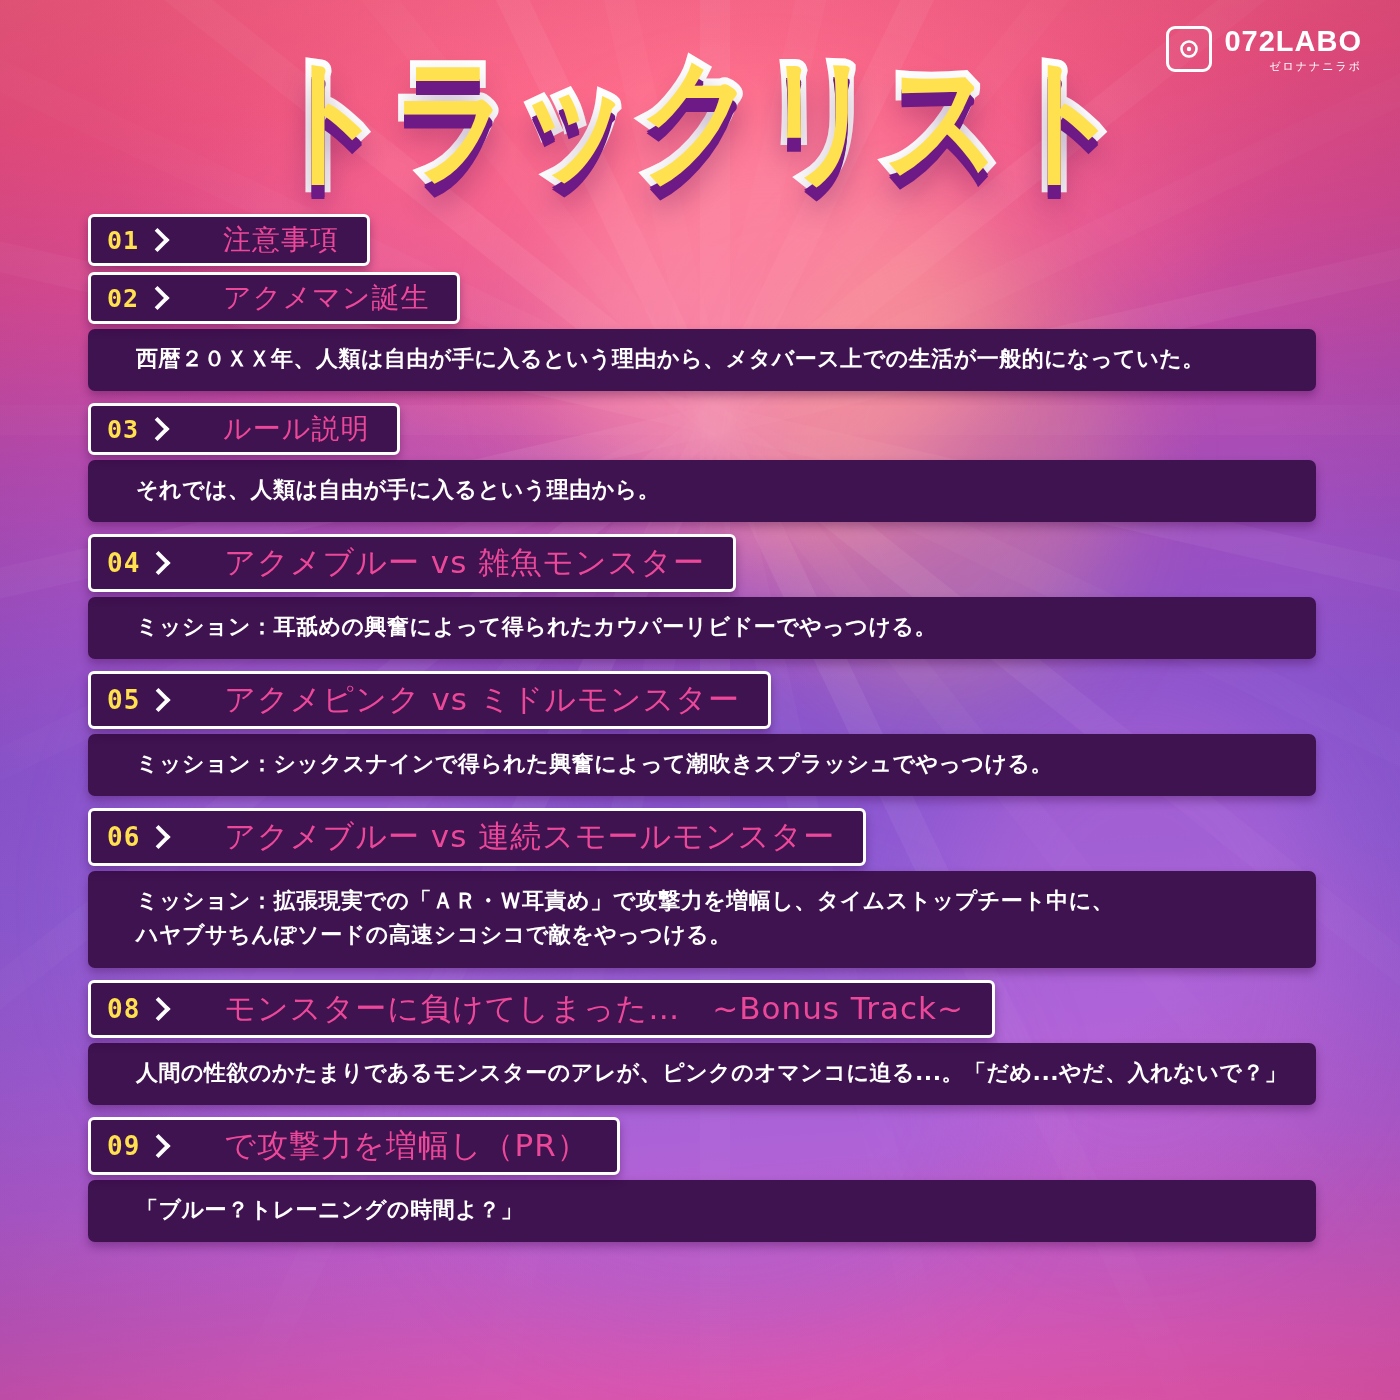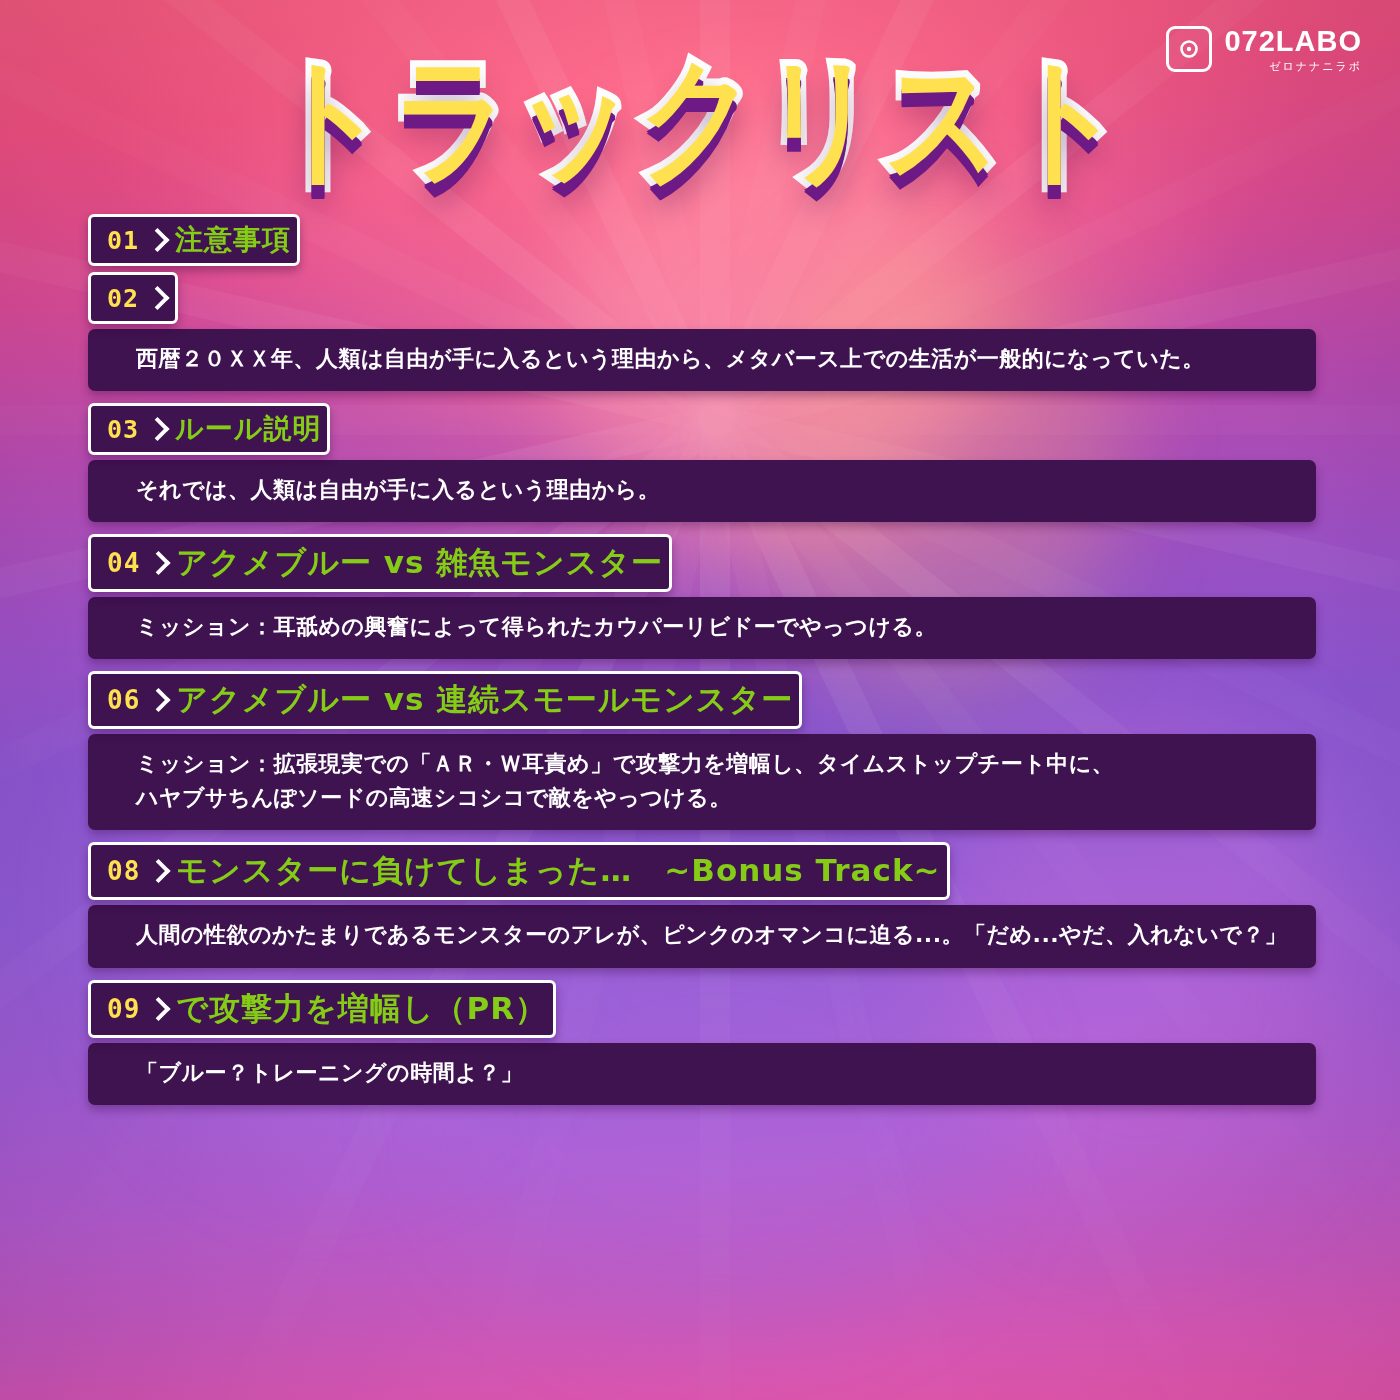--- a/index.html
+++ b/index.html
@@ -138,20 +138,21 @@
   .head {
     position: relative;
     display: inline-flex;
     align-items: stretch;
     height: 46px;
     background: #3f1250;
     border: 3px solid #ffffff;
     border-radius: 6px;
     box-shadow: 0 5px 10px rgba(50,0,60,0.35);
     overflow: hidden;
+    padding-right: 22px;
   }
   .head .num {
     display: flex;
     align-items: center;
     padding: 0 14px 0 16px;
     font-family: "DejaVu Sans Mono", "Liberation Mono", monospace;
     font-weight: 700;
     font-size: 25px;
     color: #ffe14f;
     letter-spacing: 1px;
@@ -167,26 +168,27 @@
     left: -4px; top: 50%;
     width: 13px; height: 13px;
     border-right: 4px solid #ffffff;
     border-top: 4px solid #ffffff;
     transform: translateY(-50%) rotate(45deg);
   }
   .head .label {
     display: flex;
     align-items: center;
     font-family: "DejaVu Sans", "Liberation Sans", sans-serif;
-    font-weight: 700;
+    font-weight: 400;
     font-size: 28px;
-    color: #84cc16;
+    color: #ec4899;
     letter-spacing: 1px;
     white-space: nowrap;
     padding-right: 6px;
+    margin-left: 48px;
   }
   .track.big .head { height: 52px; }
   .track.big .head .label { font-size: 31px; }
   .track.big .head .num { font-size: 26px; }
 
   .desc {
     margin-top: 5px;
     background: #3f1250;
     border-radius: 7px;
     box-shadow: 0 5px 10px rgba(50,0,60,0.32);
@@ -258,32 +260,38 @@
 
   <div id="list">
       <div class="track"><div class="head">
           <span class="num">01</span>
           <span class="sep"></span>
           <span class="label">注意事項</span>
         </div></div>
       <div class="track"><div class="head">
           <span class="num">02</span>
           <span class="sep"></span>
+          <span class="label">アクメマン誕生</span>
         </div><div class="desc" style="white-space: pre-line;">西暦２０ＸＸ年、人類は自由が手に入るという理由から、メタバース上での生活が一般的になっていた。</div></div>
       <div class="track" style="margin-top: 12px;"><div class="head">
           <span class="num">03</span>
           <span class="sep"></span>
           <span class="label">ルール説明</span>
         </div><div class="desc" style="white-space: pre-line;">それでは、人類は自由が手に入るという理由から。</div></div>
       <div class="track big" style="margin-top: 12px;"><div class="head">
           <span class="num">04</span>
           <span class="sep"></span>
           <span class="label">アクメブルー vs 雑魚モンスター</span>
         </div><div class="desc" style="white-space: pre-line;">ミッション：耳舐めの興奮によって得られたカウパーリビドーでやっつける。</div></div>
       <div class="track big" style="margin-top: 12px;"><div class="head">
+          <span class="num">05</span>
+          <span class="sep"></span>
+          <span class="label">アクメピンク vs ミドルモンスター</span>
+        </div><div class="desc" style="white-space: pre-line;">ミッション：シックスナインで得られた興奮によって潮吹きスプラッシュでやっつける。</div></div>
+      <div class="track big" style="margin-top: 12px;"><div class="head">
           <span class="num">06</span>
           <span class="sep"></span>
           <span class="label">アクメブルー vs 連続スモールモンスター</span>
         </div><div class="desc" style="white-space: pre-line;">ミッション：拡張現実での「ＡＲ・Ｗ耳責め」で攻撃力を増幅し、タイムストップチート中に、
 ハヤブサちんぽソードの高速シコシコで敵をやっつける。</div></div>
       <div class="track big" style="margin-top: 12px;"><div class="head">
           <span class="num">08</span>
           <span class="sep"></span>
           <span class="label">モンスターに負けてしまった…　~Bonus Track~</span>
         </div><div class="desc" style="white-space: pre-line;">人間の性欲のかたまりであるモンスターのアレが、ピンクのオマンコに迫る...。「だめ...やだ、入れないで？」</div></div>

